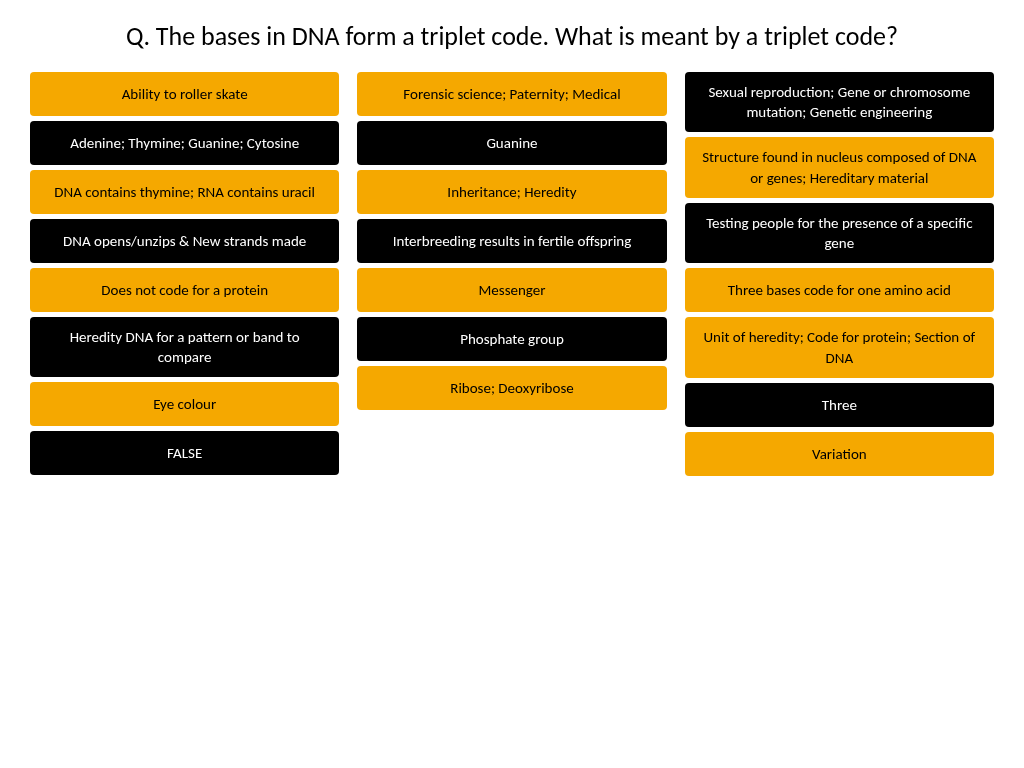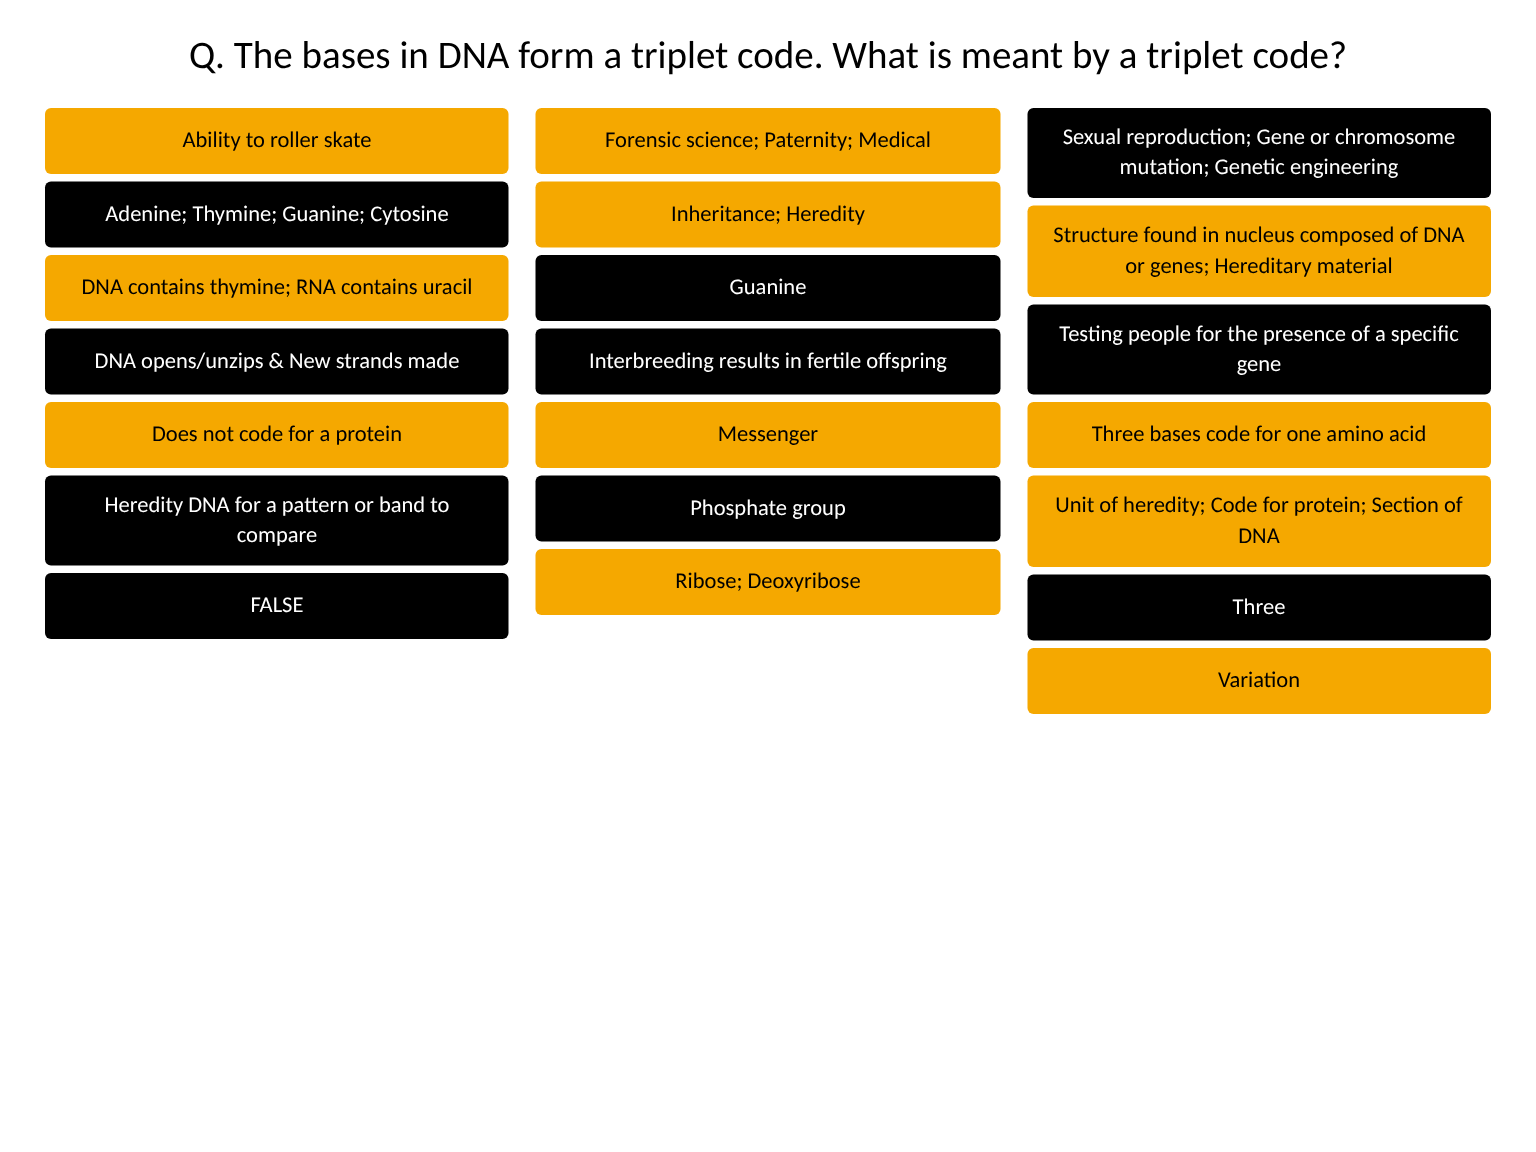--- a/index.html
+++ b/index.html
@@ -68,26 +68,27 @@
   <h1 class="title">Q. The bases in DNA form a triplet code. What is meant by a triplet code?</h1>
   <div class="columns">
 
   <div class="column">
         <div class="card yellow">Ability to roller skate</div>
         <div class="card blue">Adenine; Thymine; Guanine; Cytosine</div>
         <div class="card yellow">DNA contains thymine; RNA contains uracil</div>
         <div class="card blue">DNA opens/unzips &amp; New strands made</div>
         <div class="card yellow">Does not code for a protein</div>
         <div class="card blue">Heredity DNA for a pattern or band to compare</div>
+        <div class="card yellow">Eye colour</div>
         <div class="card blue">FALSE</div>
       </div>
       <div class="column">
         <div class="card yellow">Forensic science; Paternity; Medical</div>
+        <div class="card blue">Guanine</div>
         <div class="card yellow">Inheritance; Heredity</div>
-        <div class="card blue">Guanine</div>
         <div class="card blue">Interbreeding results in fertile offspring</div>
         <div class="card yellow">Messenger</div>
         <div class="card blue">Phosphate group</div>
         <div class="card yellow">Ribose; Deoxyribose</div>
       </div>
       <div class="column">
         <div class="card blue">Sexual reproduction; Gene or chromosome mutation; Genetic engineering</div>
         <div class="card yellow">Structure found in nucleus composed of DNA or genes; Hereditary material</div>
         <div class="card blue">Testing people for the presence of a specific gene</div>
         <div class="card yellow">Three bases code for one amino acid</div>

